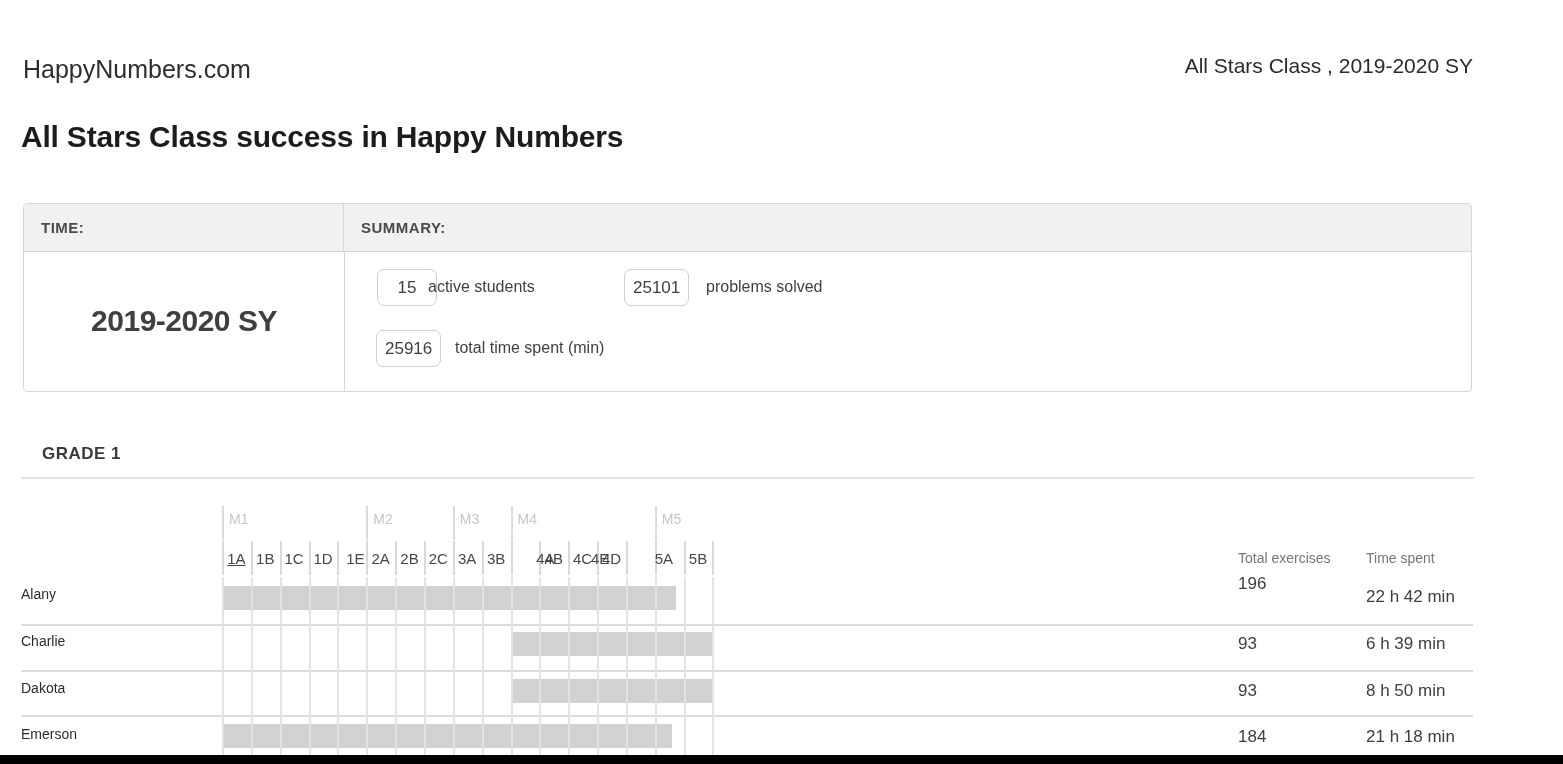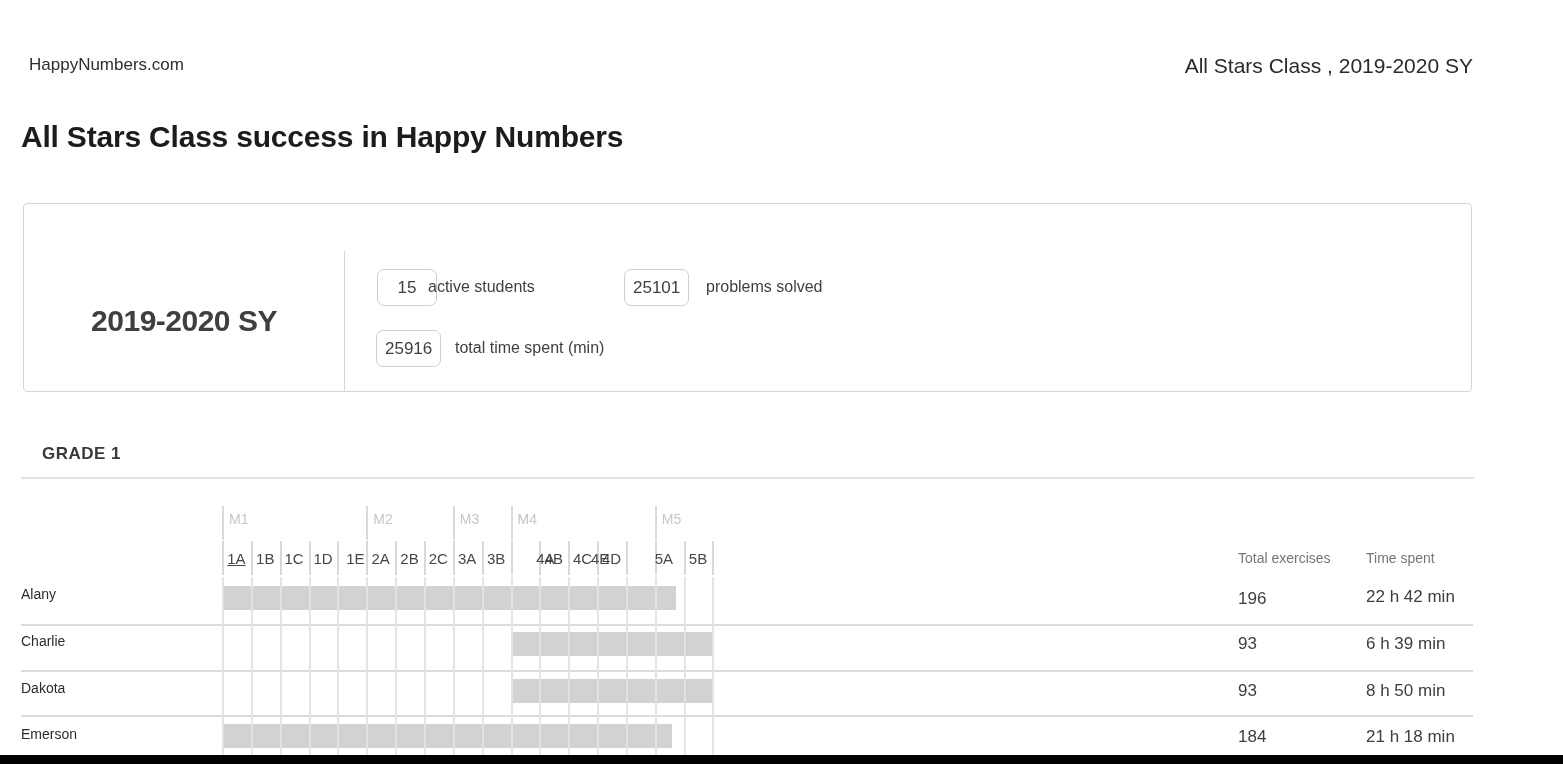--- a/index.html
+++ b/index.html
@@ -1,21 +1,21 @@
 <!DOCTYPE html>
 <html><head>
 <meta charset="utf-8">
 <style>
   html,body{margin:0;padding:0;background:#fff;}
   .page{
     position:relative;width:1563px;height:764px;overflow:hidden;background:#ffffff;
     font-family:"Liberation Sans",sans-serif;color:#2e2e2e;
   }
   .abs{position:absolute;}
-  .site-name{left:29px;top:55px;font-size:17px;color:#2e2e2e;}
+  .site-name{left:23px;top:55px;font-size:25px;color:#2e2e2e;}
   .report-subtitle{top:54px;right:90px;font-size:21px;color:#2a2a2a;}
   .page-title{left:21px;top:120px;font-size:30px;font-weight:700;color:#1c1c1c;letter-spacing:-0.2px;}
 
   
   .summary-box{left:23px;top:203px;width:1449px;height:189px;border:1px solid #d6d6d6;border-radius:4px;box-sizing:border-box;}
   .summary-head{position:absolute;left:0;top:0;right:0;height:47px;background:#f1f1f1;border-bottom:1px solid #d6d6d6;display:flex;border-radius:3px 3px 0 0;}
   .head-cell{font-size:15px;font-weight:700;color:#4a4a4a;letter-spacing:0.5px;line-height:47px;box-sizing:border-box;}
   .time-head{width:320px;border-right:1px solid #d6d6d6;padding-left:17px;}
   .sum-head{flex:1;padding-left:17px;}
   .summary-body-left{position:absolute;left:0;top:47px;bottom:0;width:320px;border-right:1px solid #d6d6d6;display:flex;align-items:center;justify-content:center;}
@@ -51,20 +51,24 @@
 
 <div class="page">
 
   <div class="abs site-name">HappyNumbers.com</div>
 
   <div class="abs report-subtitle"><span>All Stars Class</span><span> , </span><span>2019-2020 SY</span></div>
 
   <div class="abs page-title">All Stars Class success in Happy Numbers</div>
 
   <div class="abs summary-box">
+    <div class="summary-head">
+      <div class="head-cell time-head">TIME:</div>
+      <div class="head-cell sum-head">SUMMARY:</div>
+    </div>
     <div class="summary-body-left">
       <span class="period">2019-2020 SY</span>
     </div>
   </div>
 
   <div class="stat-box abs sb0">
       <span>15</span>
     </div>
   <div class="stat-label abs sl0">active students</div>
   <div class="stat-box abs sb1">
@@ -126,21 +130,21 @@
       <div class="sub-label" style="left: 568.2px; width: 28.85px;">4C</div>
       <div class="sub-label" style="left: 597.05px; width: 28.85px;">4D</div>
       <div class="sub-label" style="left: 591px; width: 17px;">4E</div>
       <div class="sub-label" style="left: 654.75px; width: 15px;">5A</div>
       <div class="sub-label" style="left: 683.6px; width: 28.85px;">5B</div>
       <div class="row-sep" style="left: 21px; top: 624px; width: 1452px;"></div>
       <div class="row-sep" style="left: 21px; top: 670px; width: 1452px;"></div>
       <div class="row-sep" style="left: 21px; top: 715px; width: 1452px;"></div>
       <div class="progress-bar" style="left: 222px; top: 586px; width: 453.81px;"></div>
       <div class="student-name" style="top: 586px;">Alany</div>
-      <div class="student-total" style="top: 589px;">196</div>
+      <div class="student-total" style="top: 574px;">196</div>
       <div class="student-time" style="top: 587px;">22 h 42 min</div>
       <div class="progress-bar" style="left: 510.5px; top: 632px; width: 201.95px;"></div>
       <div class="student-name" style="top: 633px;">Charlie</div>
       <div class="student-total" style="top: 634px;">93</div>
       <div class="student-time" style="top: 634px;">6 h 39 min</div>
       <div class="progress-bar" style="left: 510.5px; top: 678.5px; width: 201.95px;"></div>
       <div class="student-name" style="top: 680px;">Dakota</div>
       <div class="student-total" style="top: 681px;">93</div>
       <div class="student-time" style="top: 681px;">8 h 50 min</div>
       <div class="progress-bar" style="left: 222px; top: 723.5px; width: 450.06px;"></div>

